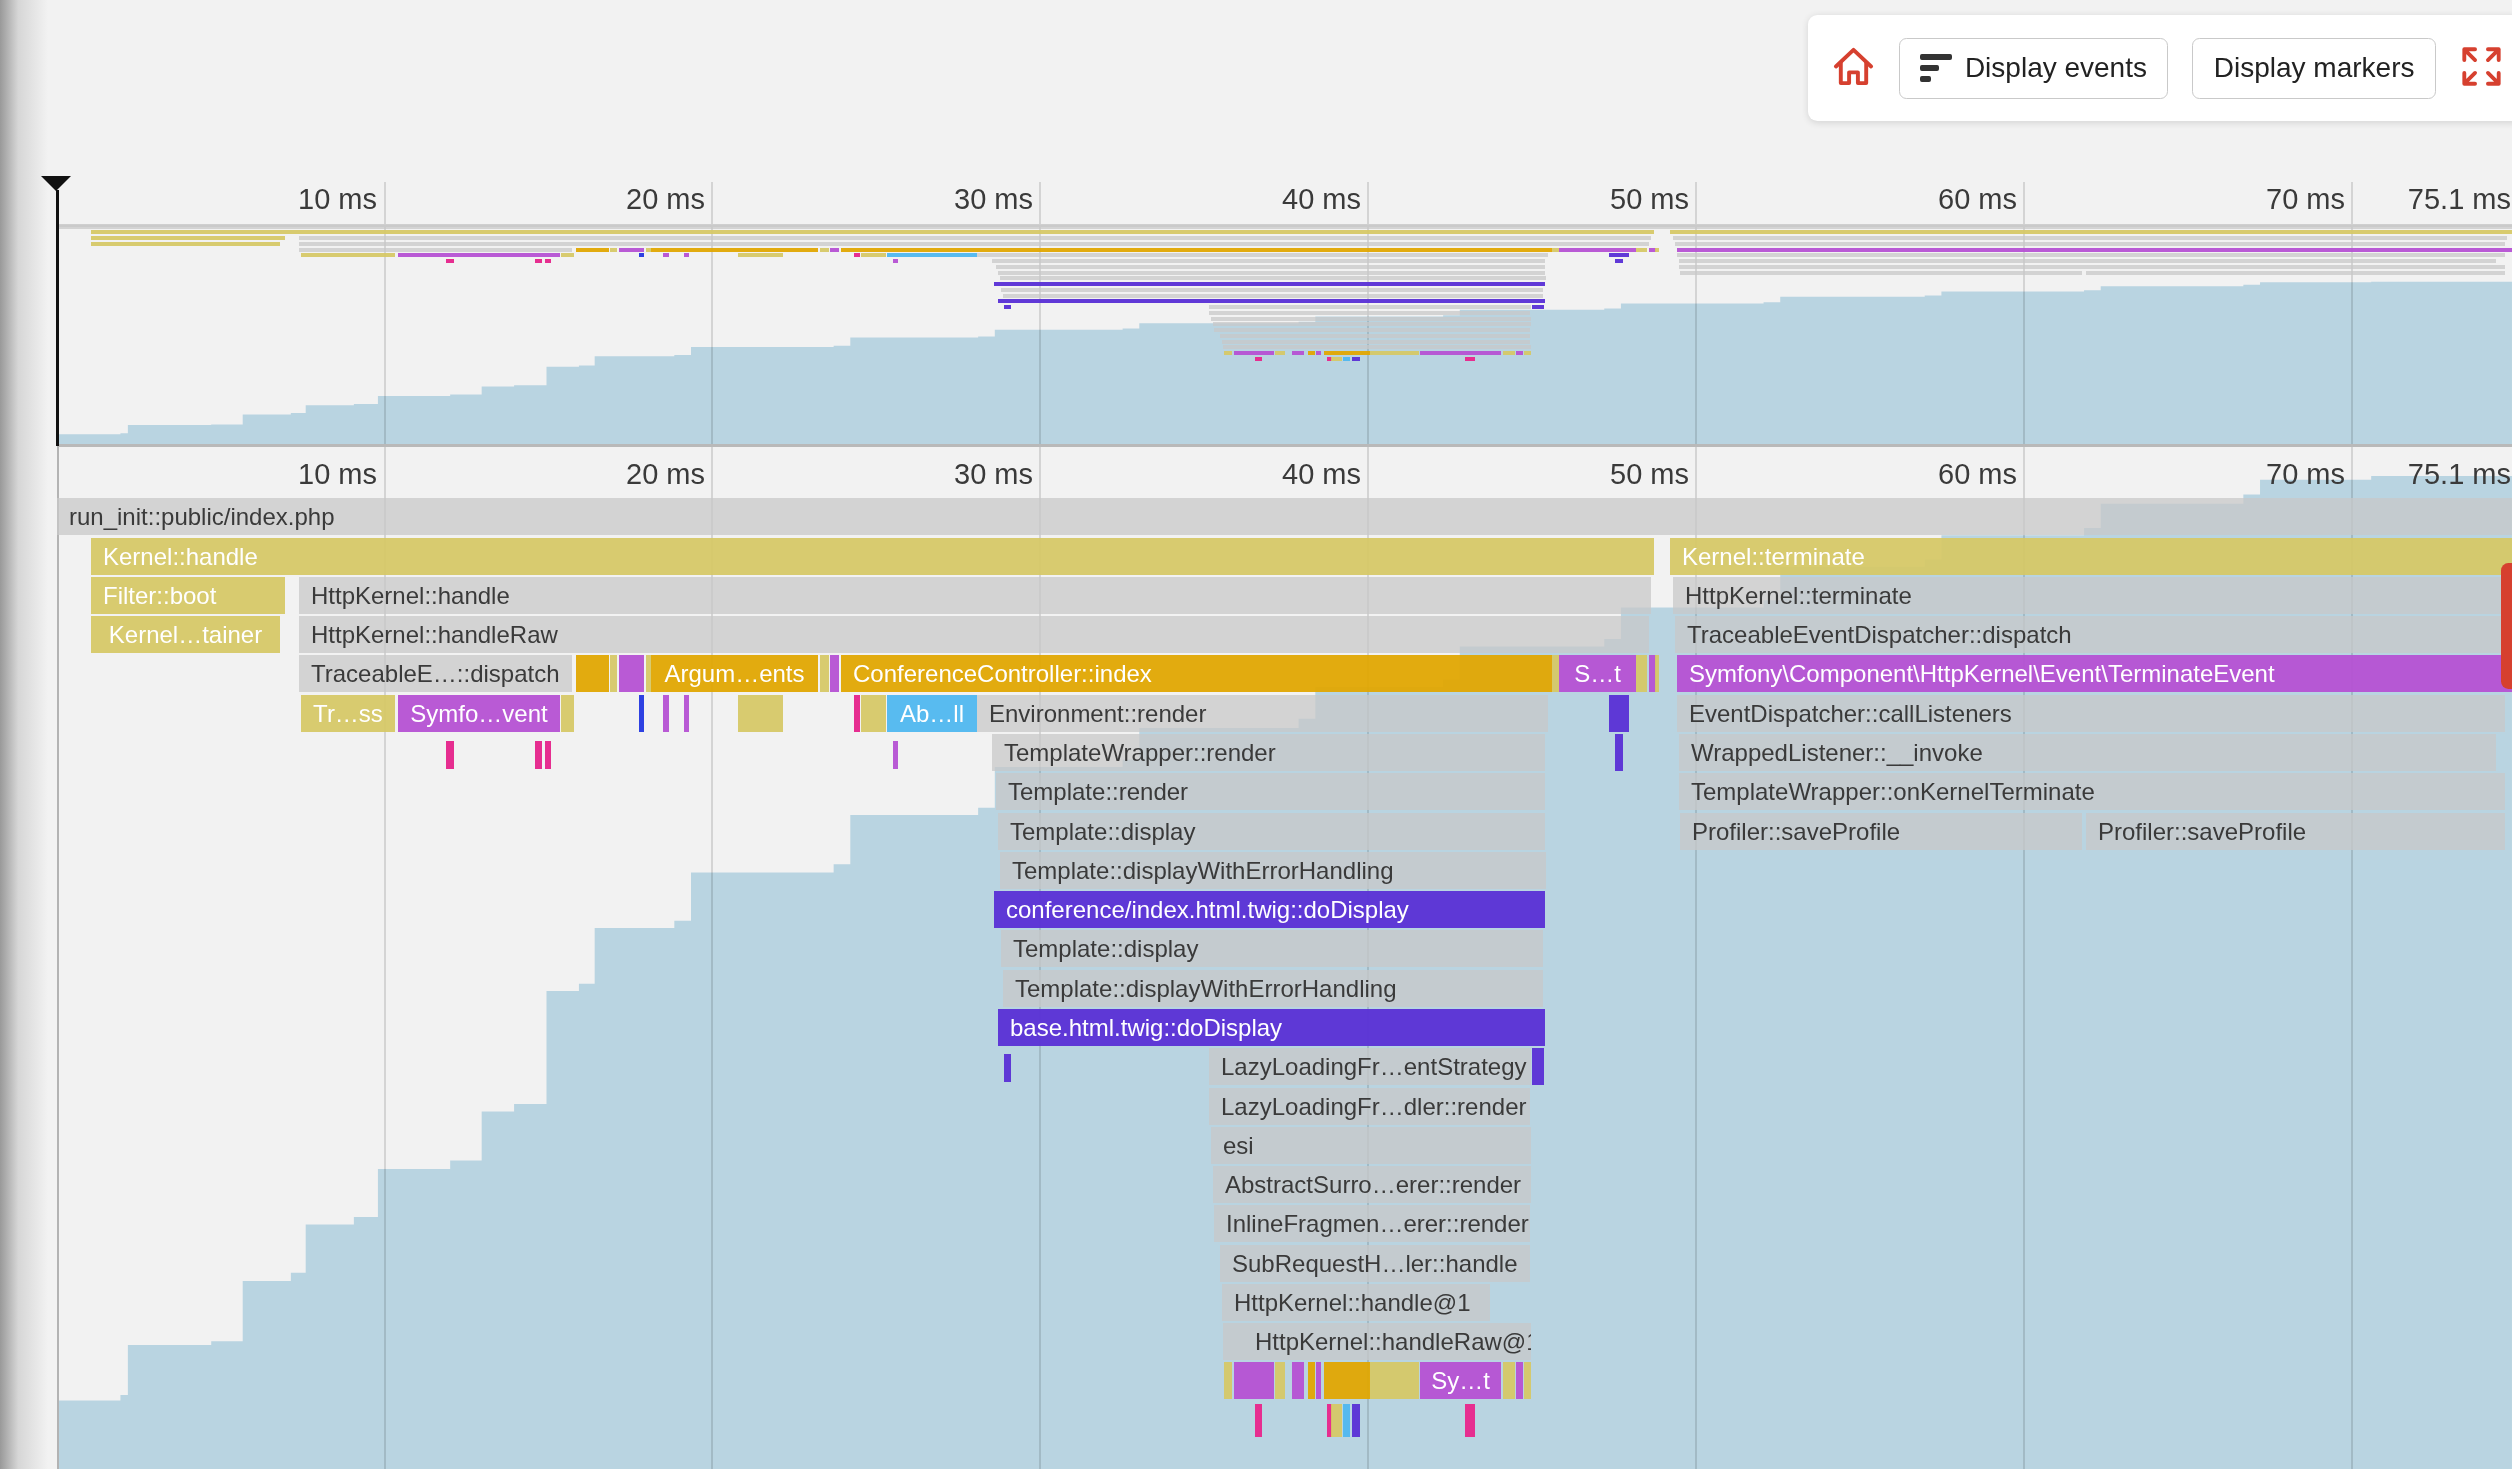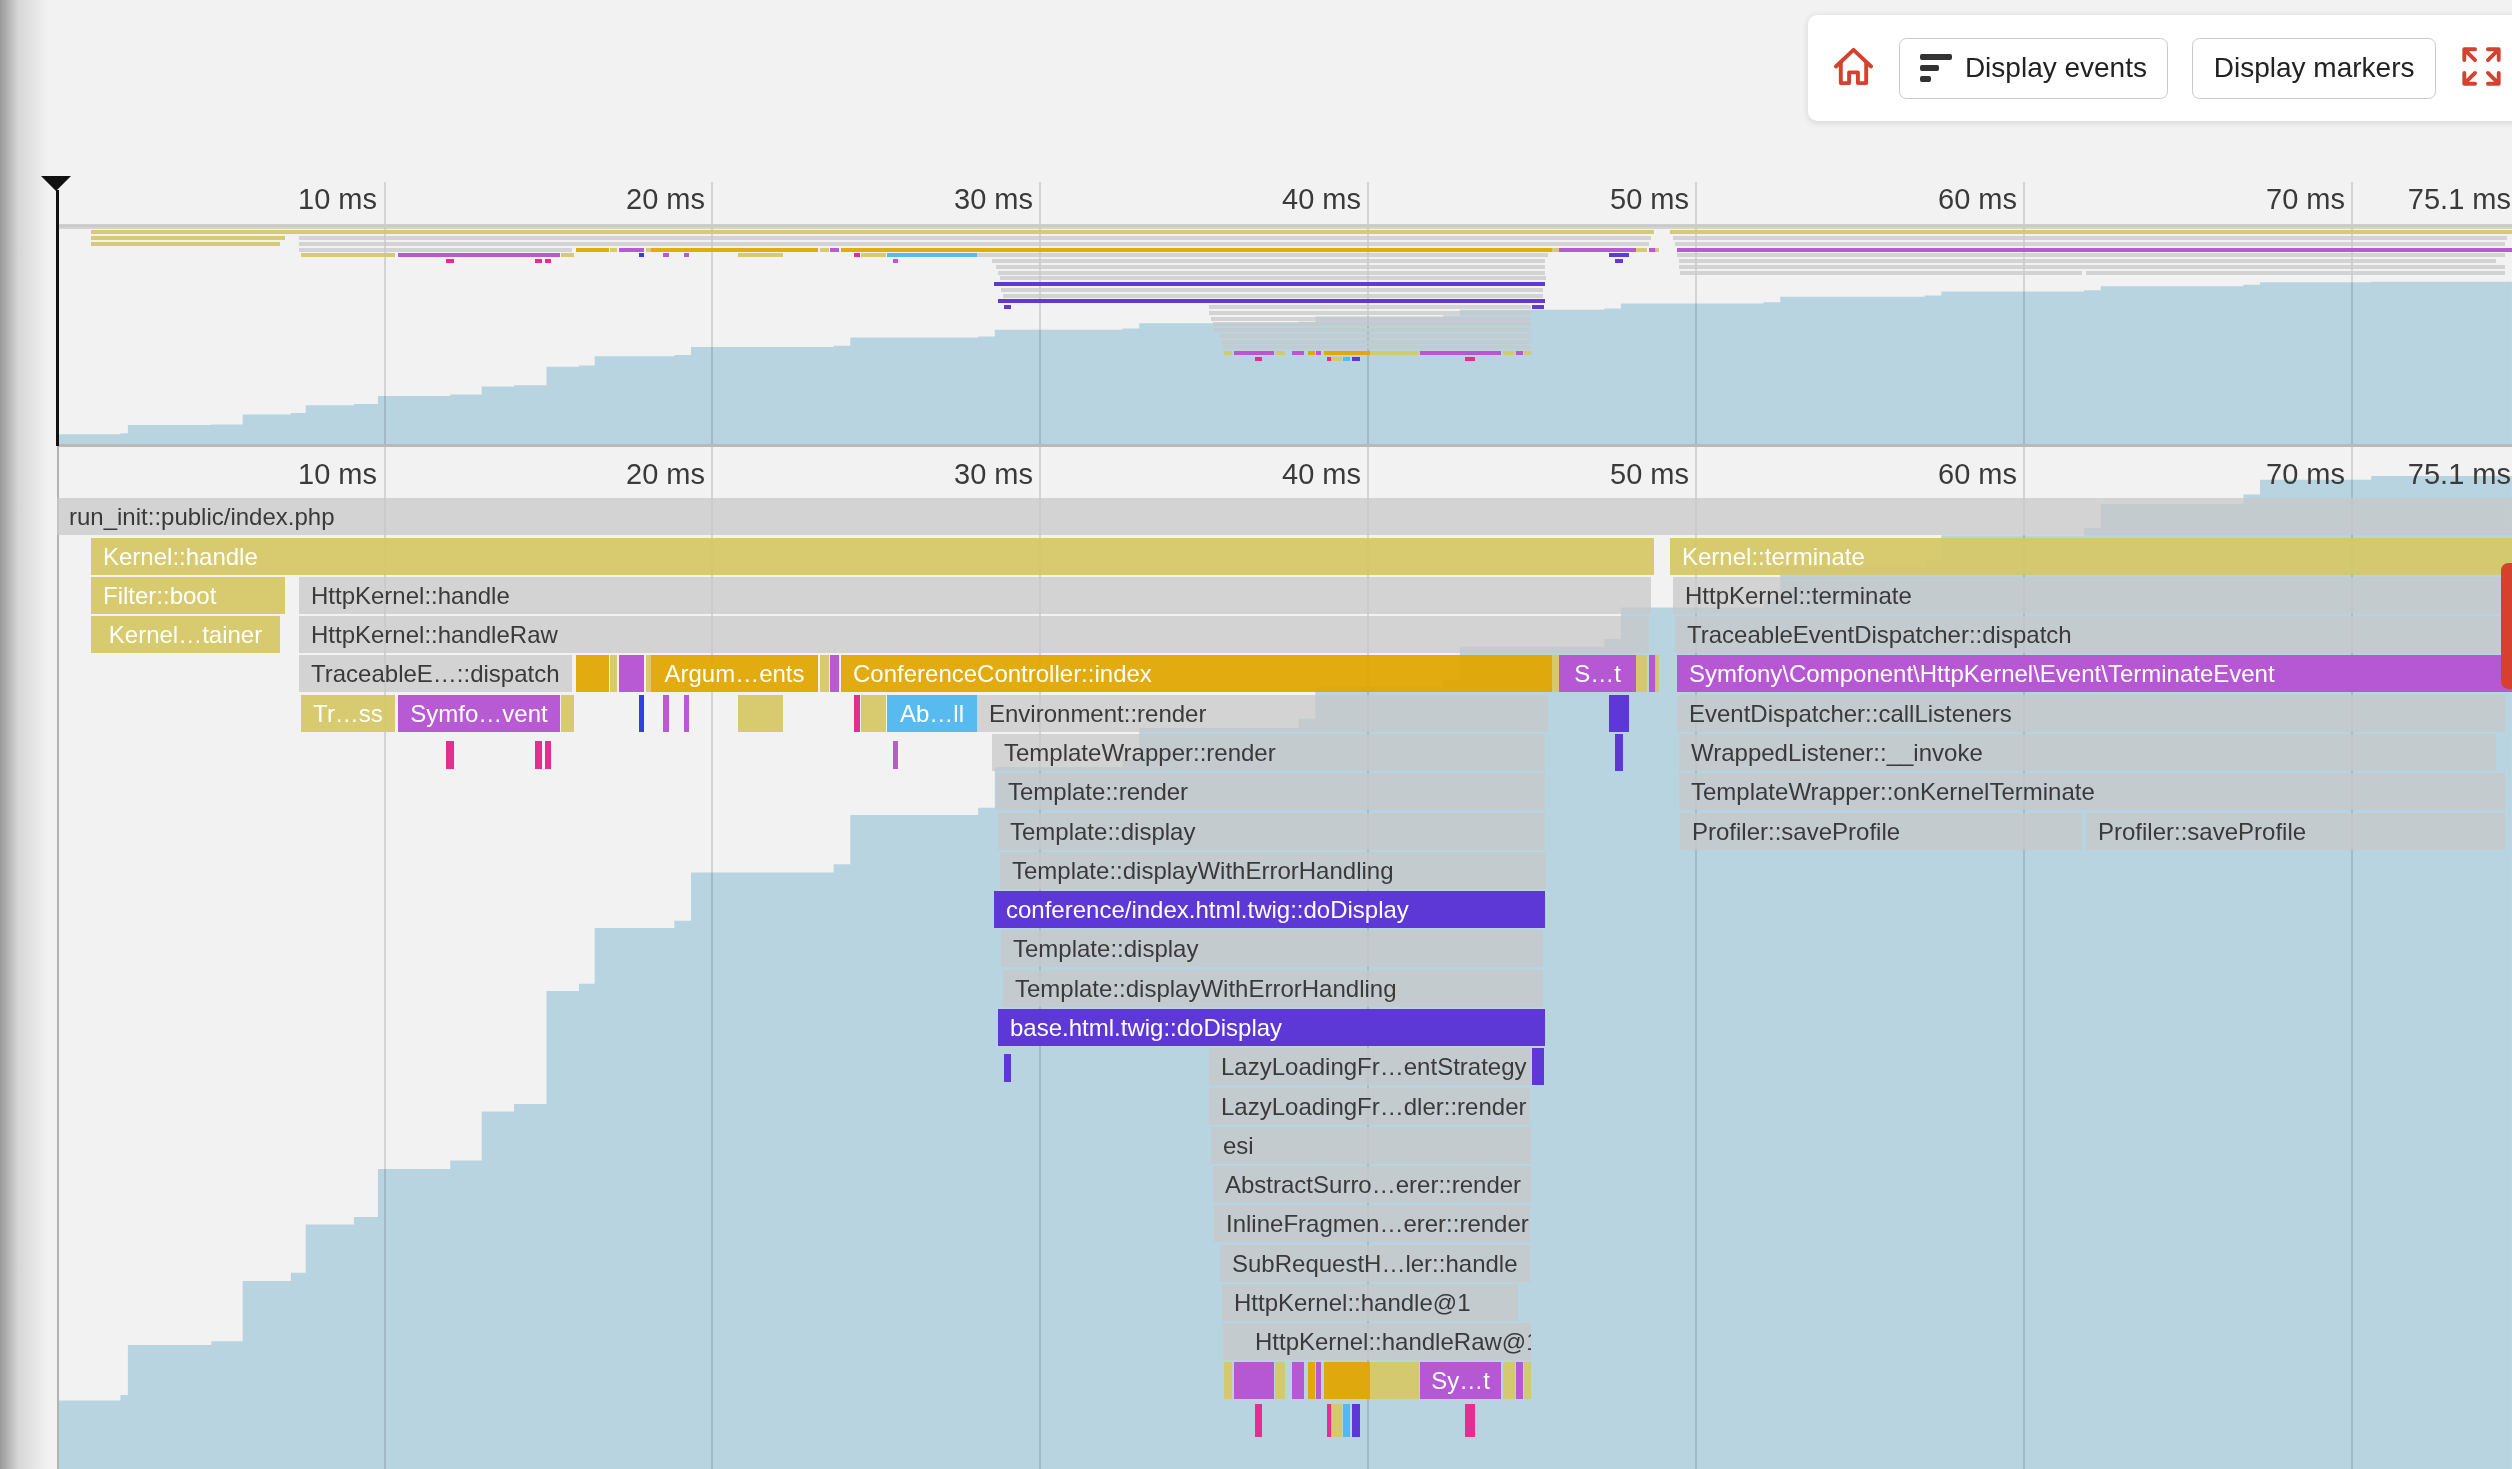--- a/index.html
+++ b/index.html
@@ -299,21 +299,21 @@
     </div>
     <div class="span" style="left: 1213px; top: 1166px; width: 318px; height: 37px; background: rgba(200, 200, 200, 0.75);">
       <span class="span-label dark">AbstractSurro…erer::render</span>
     </div>
     <div class="span" style="left: 1214px; top: 1205px; width: 316px; height: 37px; background: rgba(200, 200, 200, 0.75);">
       <span class="span-label dark">InlineFragmen…erer::render</span>
     </div>
     <div class="span" style="left: 1220px; top: 1245px; width: 310px; height: 37px; background: rgba(200, 200, 200, 0.75);">
       <span class="span-label dark">SubRequestH…ler::handle</span>
     </div>
-    <div class="span" style="left: 1222px; top: 1284px; width: 296px; height: 37px; background: rgba(200, 200, 200, 0.75);">
+    <div class="span" style="left: 1222px; top: 1284px; width: 268px; height: 37px; background: rgba(200, 200, 200, 0.75);">
       <span class="span-label dark">HttpKernel::handle@1</span>
     </div>
     <div class="span" style="left: 1223px; top: 1323px; width: 308px; height: 37px; background: rgba(200, 200, 200, 0.75); padding-left: 20px;">
       <span class="span-label dark">HttpKernel::handleRaw@1</span>
     </div>
     <div class="span" style="left: 1224px; top: 1362px; width: 8.3px; height: 37px; background: rgba(214, 200, 100, 0.92);"></div>
     <div class="span" style="left: 1234px; top: 1362px; width: 40px; height: 37px; background: rgba(181, 81, 211, 0.95);"></div>
     <div class="span" style="left: 1275px; top: 1362px; width: 10.2px; height: 37px; background: rgba(214, 200, 100, 0.92);"></div>
     <div class="span" style="left: 1292px; top: 1362px; width: 12px; height: 37px; background: rgba(181, 81, 211, 0.95);"></div>
     <div class="span" style="left: 1308px; top: 1362px; width: 6.5px; height: 37px; background: rgba(224, 167, 2, 0.95);"></div>

